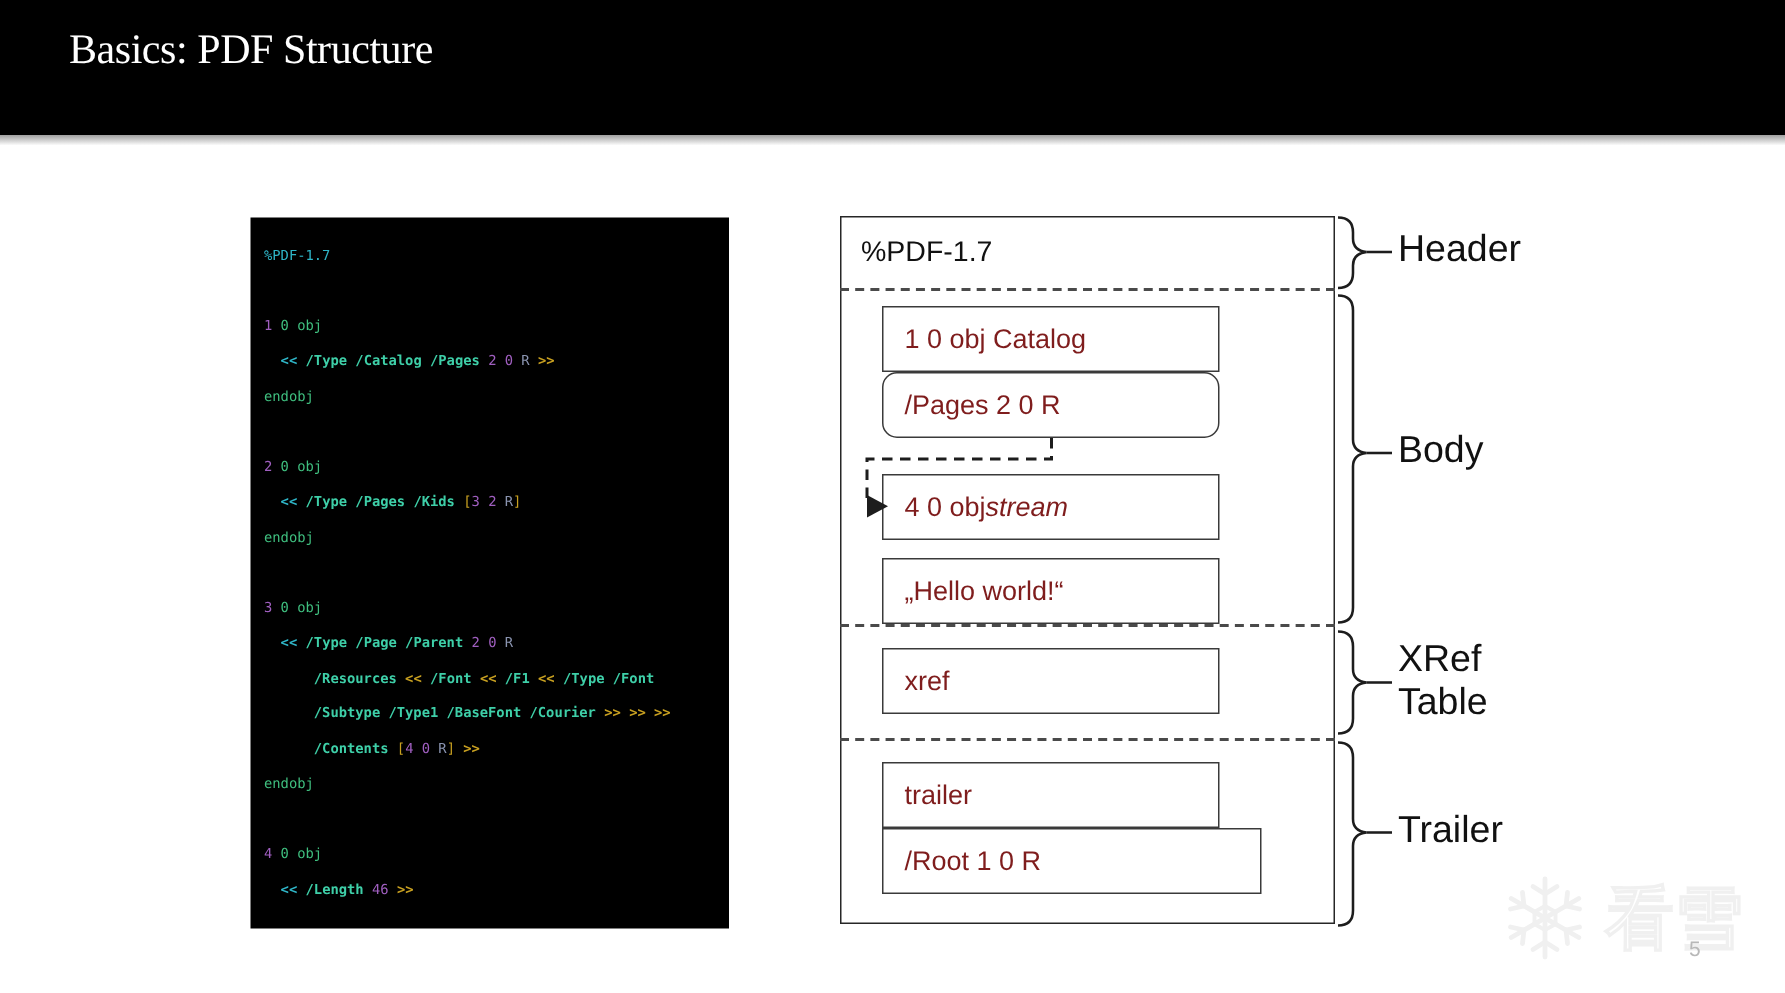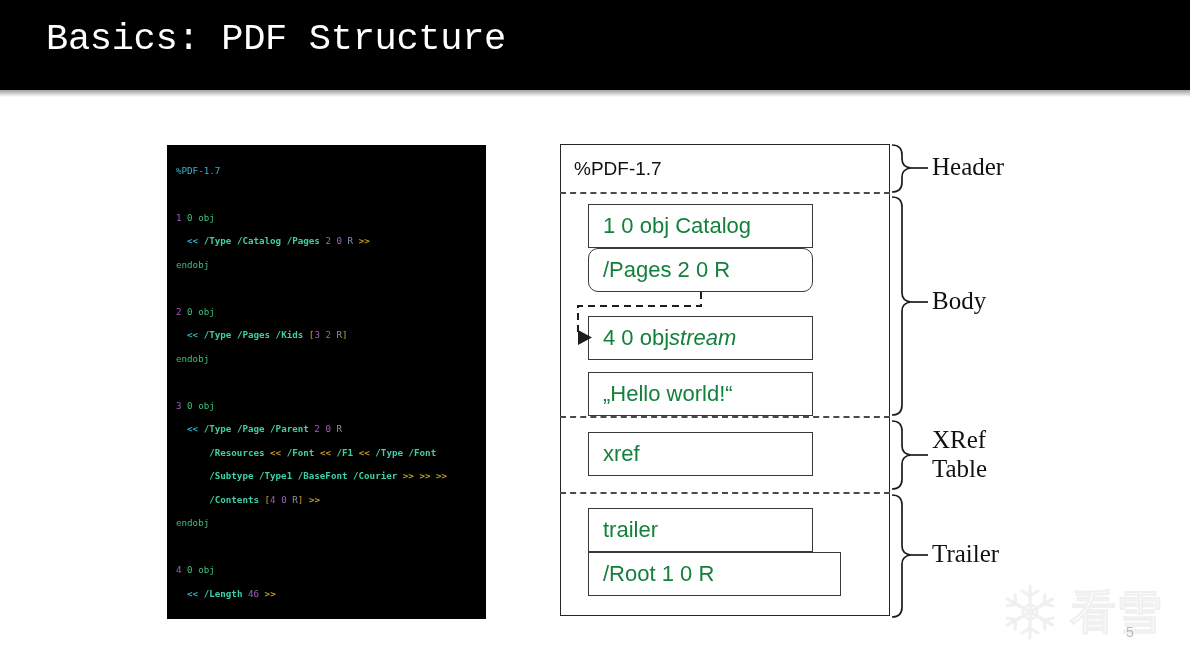--- a/index.html
+++ b/index.html
@@ -30,24 +30,24 @@
     position: absolute;
     left: 0; top: 90px;
     width: 1190px; height: 7px;
     background: linear-gradient(to bottom, rgba(80,80,80,0.55), rgba(255,255,255,0));
   }
   #page-title {
     position: absolute;
     left: 46px;
     top: 18px;
     color: #ffffff;
-    font-size: 37px;
+    font-size: 28px;
     font-weight: 400;
     letter-spacing: -0.3px;
-    font-family: Liberation Mono, monospace;
+    font-family: Liberation Serif, serif;
     white-space: nowrap;
   }
 
   
   #code-panel {
     position: absolute;
     left: 167px;
     top: 145px;
     width: 319px;
     height: 474px;
@@ -95,22 +95,22 @@
     height: 0;
     border-top: 2px dashed #4a4a4a;
   }
   .inner-box {
     position: absolute;
     border: 1.4px solid #3a3a3a;
     background: #ffffff;
     display: flex;
     align-items: center;
     padding-left: 14px;
-    font-size: 22px;
-    color: #15803d;
+    font-size: 18px;
+    color: #7f1d1d;
     font-family: "Liberation Sans", sans-serif;
     white-space: nowrap;
   }
   .header-text {
     position: absolute;
     left: 14px;
     font-size: 19px;
     color: #111111;
     white-space: nowrap;
   }
@@ -119,21 +119,21 @@
   
   #ref-arrow { position: absolute; left: 0; top: 0; width: 330px; height: 472px; pointer-events: none; }
 
   
   #braces { position: absolute; left: 888px; top: 138px; width: 130px; height: 486px; }
   .brace-label {
     position: absolute;
     font-size: 25px;
     color: #111111;
     white-space: nowrap;
-    font-family: Liberation Serif, serif;
+    font-family: Liberation Sans, sans-serif;
     line-height: 29px;
   }
 
   
   #watermark {
     position: absolute;
     left: 1000px; top: 582px;
     width: 180px; height: 62px;
     opacity: 1;
   }

